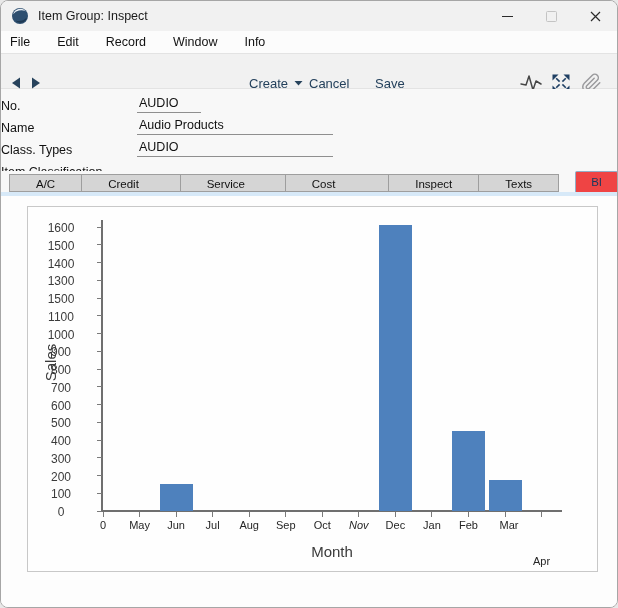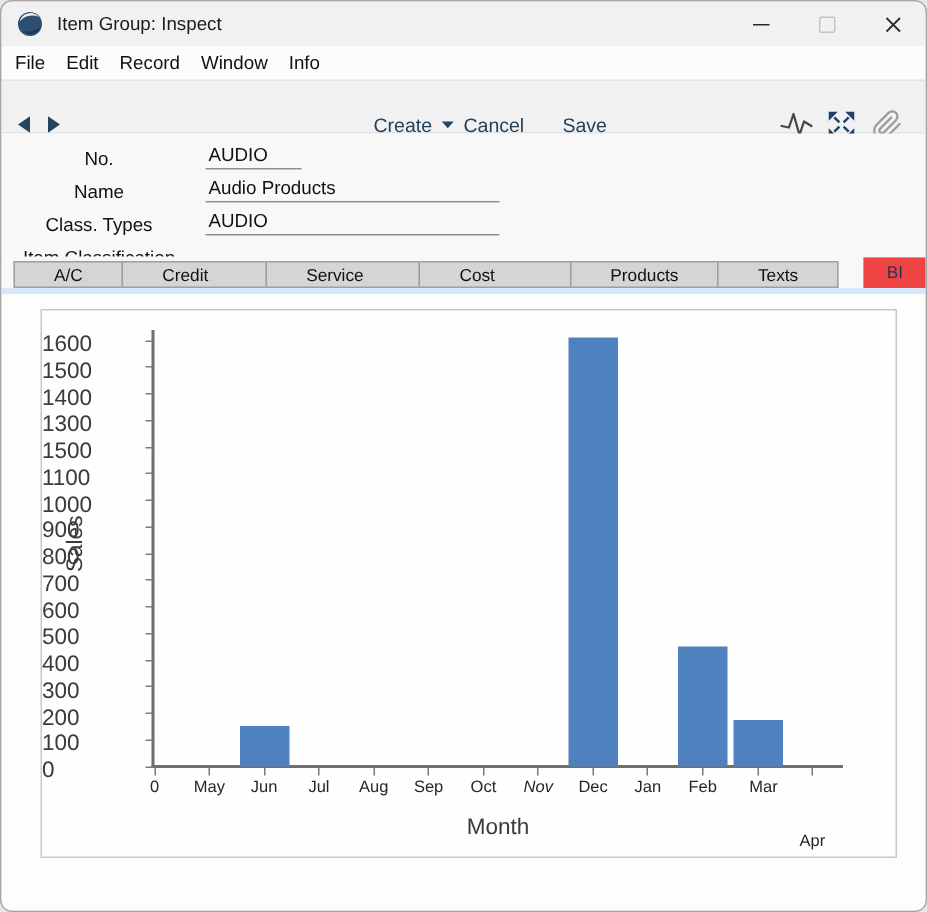--- a/index.html
+++ b/index.html
@@ -9,58 +9,58 @@
   .titlebar{position:absolute;left:0;top:0;width:100%;height:30px;background:#f1f1f1;
     display:flex;align-items:center;}
   .app-icon{margin-left:10px;width:18px;height:18px;flex:0 0 auto;}
   .title-text{margin-left:9px;font-size:12.5px;color:#1b1b1b;}
   .winbtns{position:absolute;right:0;top:0;height:30px;display:flex;align-items:center;}
   .winbtn{width:44px;height:30px;display:flex;align-items:center;justify-content:center;cursor:pointer;}
   .min-glyph{width:11px;height:0;border-top:1.4px solid #2b2b2b;}
   .max-glyph{width:9px;height:9px;border:1.3px solid #c4c4c4;border-radius:1.5px;}
   
   .menubar{position:absolute;left:0;top:30px;width:100%;height:22px;background:#fcfcfc;
-    display:flex;align-items:center;gap:14px;padding-left:9px;box-sizing:border-box;}
+    display:flex;align-items:center;gap:27px;padding-left:9px;box-sizing:border-box;}
   .menu-item{font-size:12.5px;color:#111;cursor:default;}
   
   .toolbar{position:absolute;left:0;top:52px;width:100%;height:36px;background:#f1f1f1;
     border-top:1px solid #e3e3e3;border-bottom:1px solid #e3e3e3;box-sizing:border-box;}
   .toolbar .tbtn{position:absolute;top:12px;height:34px;display:flex;align-items:center;
     font-size:13px;color:#24415c;cursor:pointer;}
   .tb-back{left:8px;}.tb-fwd{left:28px;}
   .tb-create{left:248px;gap:6px;}
   .tb-cancel{left:308px;}
   .tb-save{left:374px;}
   .tb-pulse{left:518px;}
   .tb-expand{left:550px;}
   .tb-clip{left:580px;}
   
   .formarea{position:absolute;left:0;top:88px;width:100%;height:82px;background:#f8f8f8;}
   .frow{position:absolute;left:0;height:20px;display:flex;align-items:flex-end;}
-  .flabel{width:130px;text-align:center;font-size:12.5px;color:#111;}
+  .flabel{width:130px;text-align:left;font-size:12.5px;color:#111;}
   .finput{margin-left:6px;border-bottom:1px solid #8f8f8f;font-size:12.5px;color:#111;
     padding:0 2px 1px 2px;box-sizing:border-box;height:17px;}
   .w-short{width:64px;}.w-long{width:196px;}
   
   .tabsrow{position:absolute;left:0;top:170px;width:100%;height:21px;background:#f8f8f8;
     display:flex;align-items:flex-end;padding-left:8px;box-sizing:border-box;}
   .tab{height:18px;line-height:18px;padding:0 26px;background:#d5d5d5;border:1px solid #9e9e9e;
     margin-right:-1px;font-size:11.5px;color:#111;cursor:pointer;box-sizing:border-box;}
   .tab.active{height:21px;line-height:21px;padding:0 15px;background:#eef5fd;
     border:1px solid #93aec6;border-bottom:none;color:#15395e;border-radius:2px 2px 0 0;position:relative;z-index:2;}
   .tabstrip{position:absolute;left:0;top:191px;width:100%;height:4px;background:#d7e9f8;}
   
   .content{position:absolute;left:0;top:195px;width:100%;height:411px;background:#fdfdfd;}
   .chart-panel{position:absolute;left:26px;top:10px;width:569px;height:364px;background:#fefefe;
     border:1px solid #c8c8c8;}
   .plot{position:absolute;left:0;top:0;width:100%;height:100%;}
   .yaxis-line{position:absolute;left:73px;top:13px;width:2px;height:292px;background:#6f6f6f;}
   .xaxis-line{position:absolute;left:73px;top:303px;width:461px;height:2px;background:#6f6f6f;}
   .ytick{position:absolute;height:1px;width:5px;left:69px;background:#7a7a7a;}
-  .yticklabel{position:absolute;left:0;width:66px;text-align:left;font-size:15px;color:#3b3b3b;}
+  .yticklabel{position:absolute;left:0;width:66px;text-align:center;font-size:12px;color:#3b3b3b;}
   .xtick{position:absolute;width:1px;height:5px;top:305px;background:#7a7a7a;}
   .xticklabel{position:absolute;width:40px;text-align:center;top:312px;font-size:11px;color:#262626;}
   .bar{position:absolute;width:33px;}
   .axis-title{position:absolute;font-size:15px;color:#3a3a3a;text-align:center;}
   .ylab{left:-18px;top:147px;width:80px;transform:rotate(-90deg);}
   .xlab{left:264px;top:336px;width:80px;}
   svg{display:block;}
 </style>
 </head>
 <body>
@@ -165,21 +165,21 @@
       <div class="flabel">Item Classification</div>
       <div class="finput w-long"></div>
     </div>
   </div>
 
   <div class="tabsrow">
     <div class="tab">A/C</div>
     <div class="tab">Credit A/C</div>
     <div class="tab">Service A/C</div>
     <div class="tab">Cost Model</div>
-    <div class="tab">Products</div>
+    <div class="tab">Inspect</div>
     <div class="tab">Texts</div>
     <div class="tab active" style="background: #ef4444; margin-left: 17px;">BI</div>
   </div>
   <div class="tabstrip" style="background: rgb(215, 233, 248);"></div>
 
   <div class="content">
     <div class="chart-panel">
       <div class="plot" id="plot">
         <div class="axis-title ylab">Sales</div>
         <div class="axis-title xlab">Month</div>

